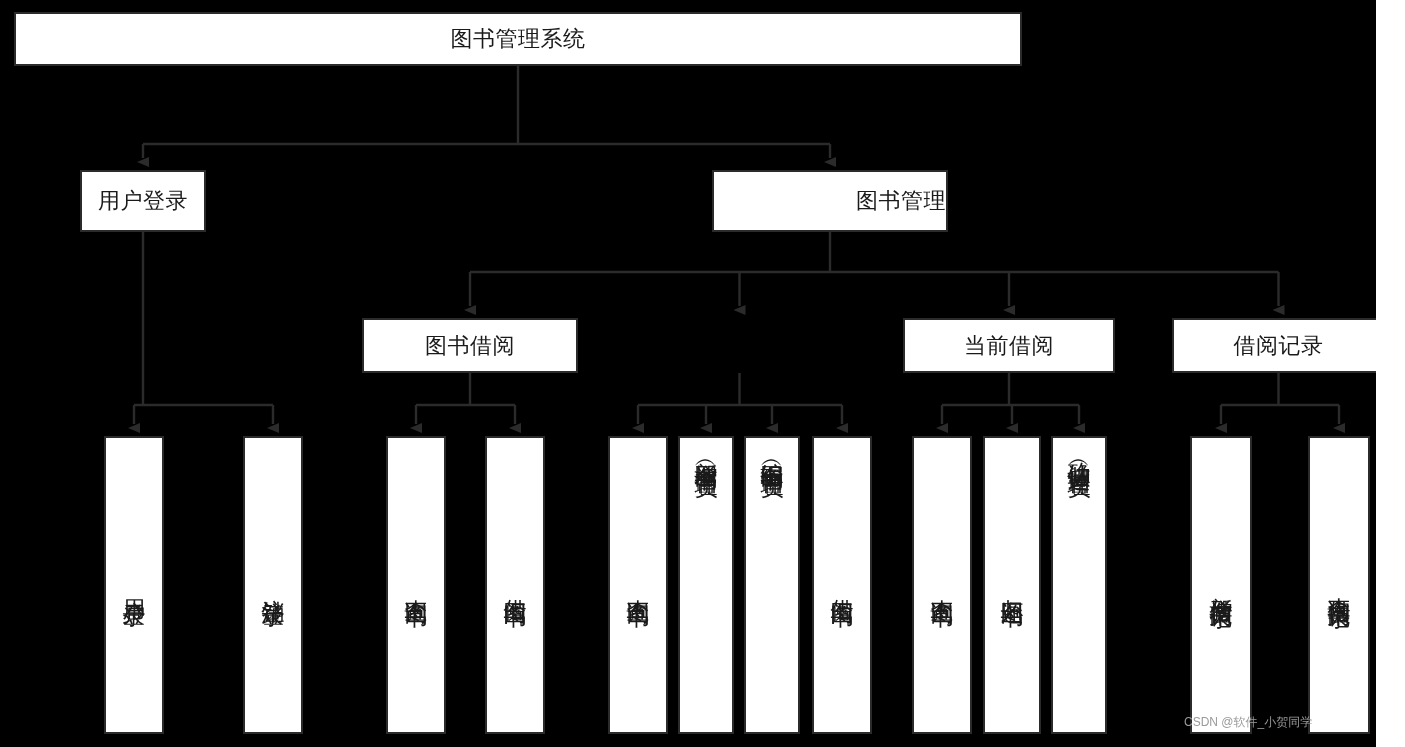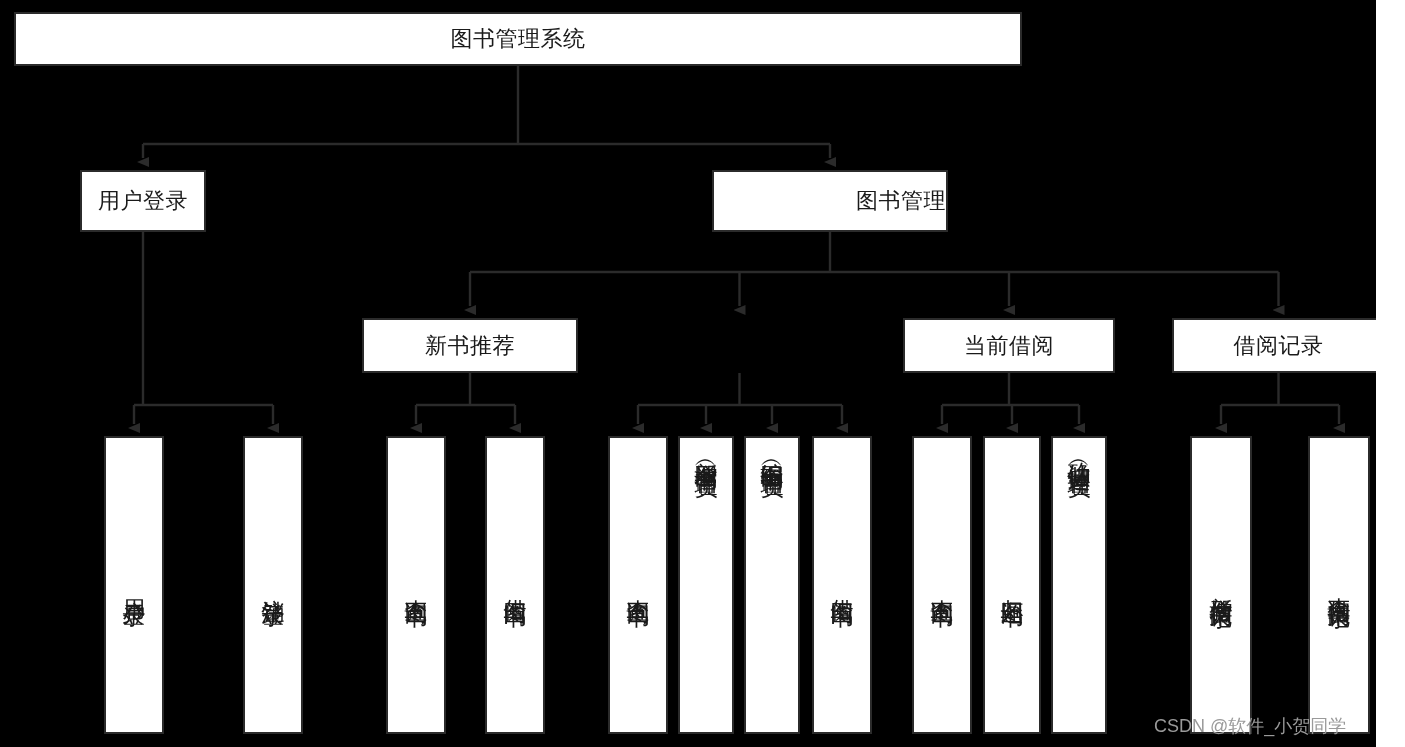--- a/index.html
+++ b/index.html
@@ -56,23 +56,23 @@
   .node-v .node-label {
     font-size: 23px;
     writing-mode: vertical-rl;
     text-orientation: upright;
     letter-spacing: 2px;
     line-height: 1;
     white-space: nowrap;
   }
   #watermark {
     position: absolute;
-    left: 1154px;
+    left: 1184px;
     top: 714px;
-    font-size: 18px;
+    font-size: 12px;
     color: #9a9a9a;
     white-space: nowrap;
     pointer-events: none;
   }
 </style>
 </head>
 <body>
 
 <div id="stage">
 
@@ -124,21 +124,21 @@
   </div>
 
   <div class="node-box node-h" style="left: 80px; top: 170px; width: 126px; height: 62px;">
     <span class="node-label">用户登录</span>
   </div>
   <div class="node-box node-h" style="left: 712px; top: 170px; width: 236px; height: 62px; justify-content: flex-end;">
     <span class="node-label">图书管理</span>
   </div>
 
   <div class="node-box node-h" style="left: 362px; top: 318px; width: 216px; height: 55px;">
-    <span class="node-label">新书推荐</span>
+    <span class="node-label">图书借阅</span>
   </div>
   <div class="node-box node-h" style="left: 1172px; top: 318px; width: 213px; height: 55px;">
     <span class="node-label">借阅记录</span>
   </div>
   <div class="node-box node-h" style="left: 903px; top: 318px; width: 212px; height: 55px;">
     <span class="node-label">当前借阅</span>
   </div>
 
   <div class="node-box node-v centered" style="left: 104px; top: 436px; width: 60px; height: 298px;">
     <span class="node-label">用户登录</span>

